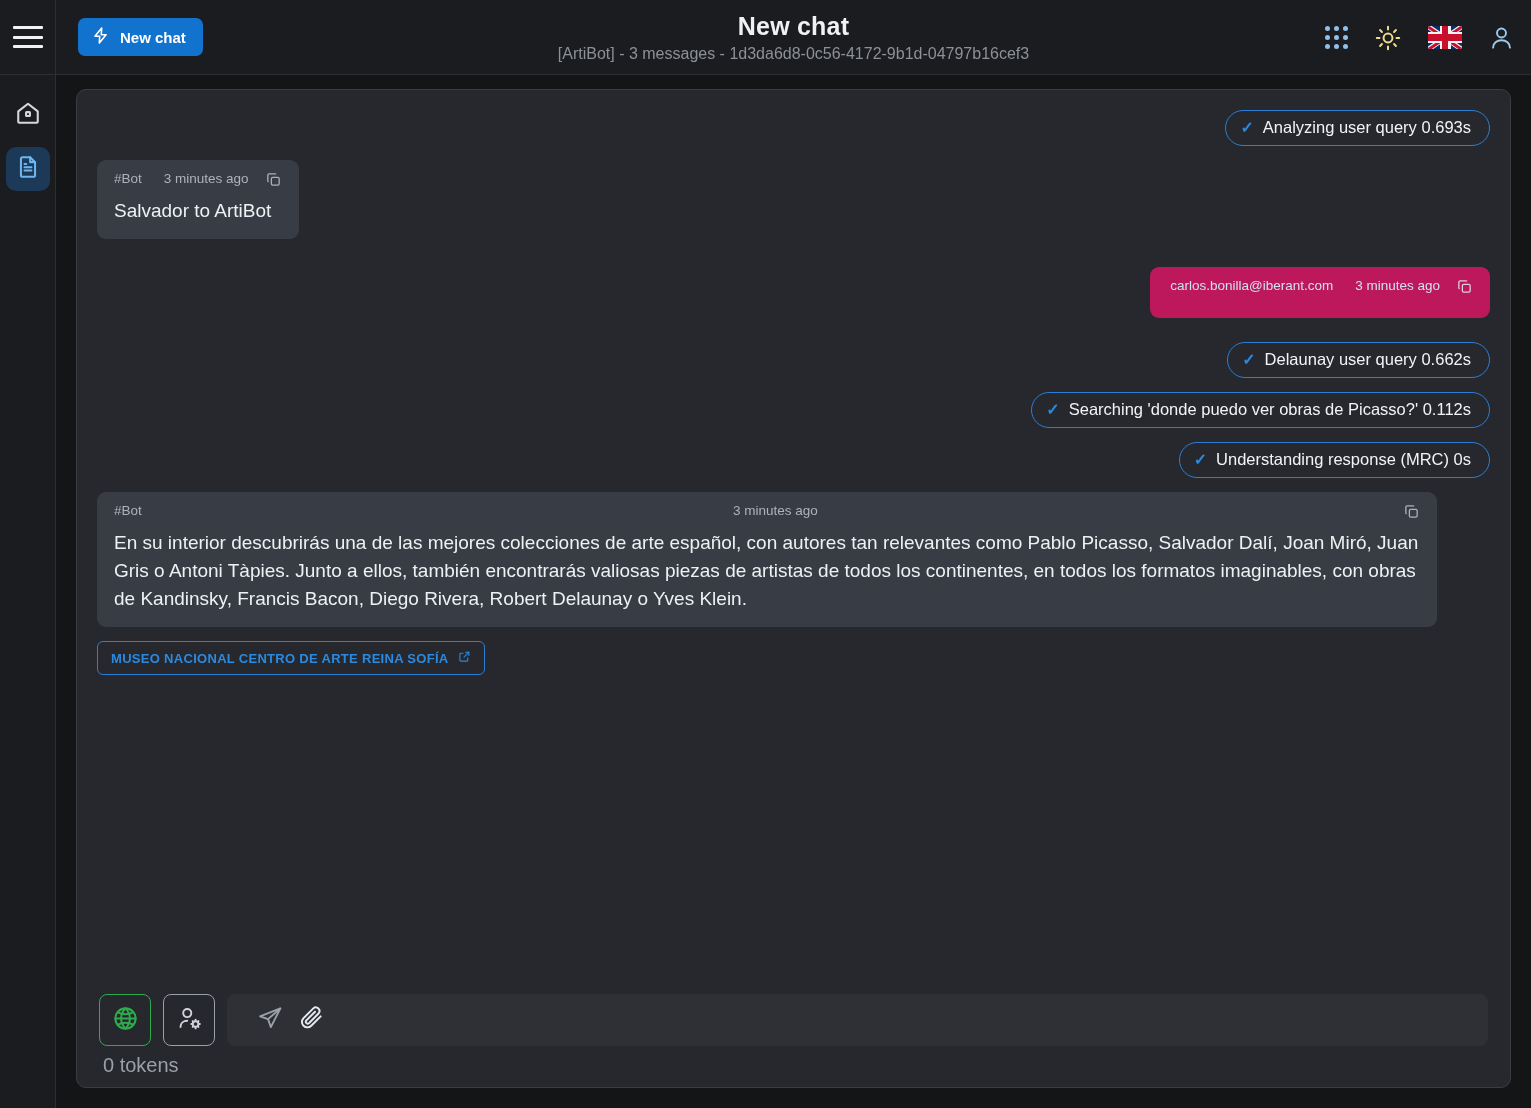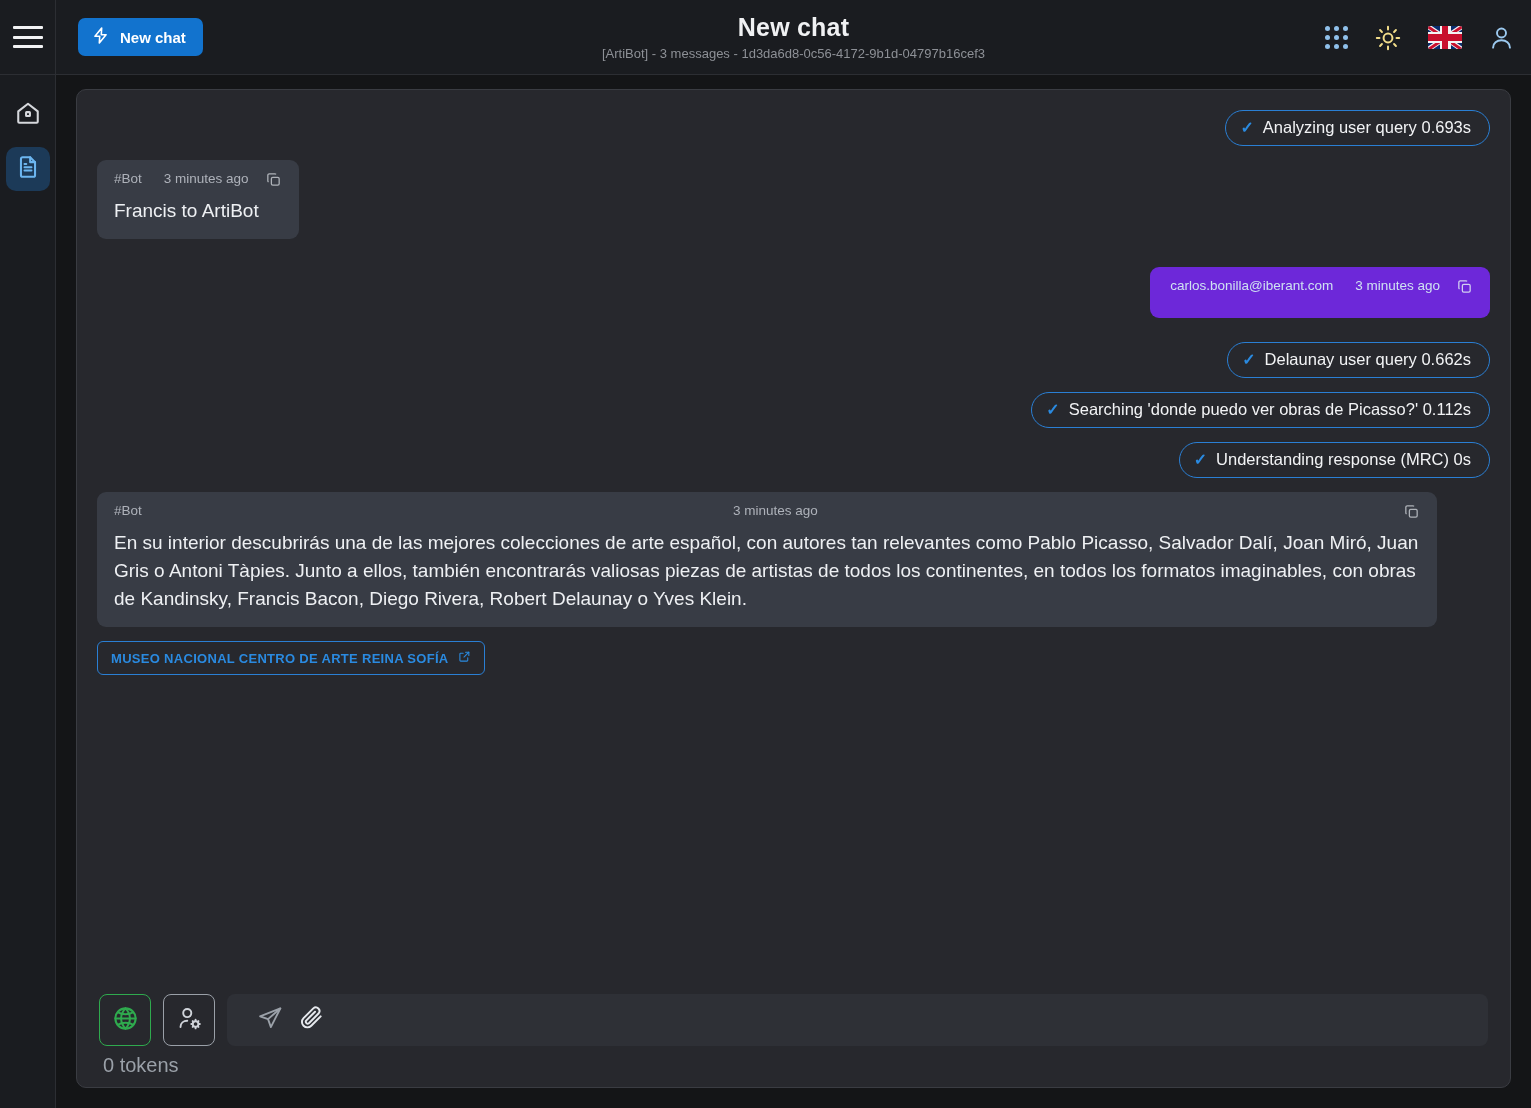--- a/index.html
+++ b/index.html
@@ -53,21 +53,21 @@
     display: flex; align-items: center; gap: 10px;
     font-size: 15px; font-weight: bold; cursor: pointer;
     font-family: "Liberation Sans", sans-serif;
   }
   .title-wrap {
     position: absolute; left: 0; right: 0; top: 0; bottom: 0;
     display: flex; flex-direction: column; align-items: center; justify-content: center;
     pointer-events: none;
   }
   .title { font-size: 25px; font-weight: bold; color: #f0f1f3; letter-spacing: .2px; }
-  .subtitle { font-size: 13px; color: #8d9096; margin-top: 4px; }
+  .subtitle { font-size: 16px; color: #8d9096; margin-top: 4px; }
   .topbar-icons {
     position: absolute; right: 16px; top: 0; height: 75px;
     display: flex; align-items: center; gap: 26px;
   }
   .ticon { cursor: pointer; display: flex; align-items: center; justify-content: center; }
 
   
   .dots { display: grid; grid-template-columns: repeat(3, 5px); gap: 4px; }
   .dots i { width: 5px; height: 5px; border-radius: 50%; background: #8fc0ea; display: block; }
 
@@ -106,21 +106,21 @@
     font-size: 16.5px;
     padding: 7px 18px 8px 14px;
     display: inline-flex; align-items: center; gap: 9px;
     cursor: default; white-space: nowrap;
   }
   .check { color: #2a8ae0; font-size: 16px; font-weight: bold; line-height: 1; }
 
   .bubble { border-radius: 9px; padding: 11px 17px 14px 17px; max-width: 1340px; }
   .bubble.bot { background: #383c45; }
   .bubble.bot-wide { background: #383c45; width: 100%; }
-  .bubble.user { background: #6d28d9; padding-left: 20px; }
+  .bubble.user { background: #be185d; padding-left: 20px; }
   .meta { display: flex; align-items: flex-start; font-size: 13.5px; color: #aeb2ba; margin-bottom: 9px; }
   .bubble.user .meta { color: #cfe1f2; }
   .meta .who { margin-right: 22px; }
   .meta .when { margin-right: 16px; }
   .meta .spacer { flex: 1; }
   .msg-text { font-size: 19px; color: #eef0f3; line-height: 1.48; }
   .bubble.user .msg-text { color: #ffffff; }
   .copy-ic { cursor: pointer; opacity: .85; display: inline-flex; }
 
   .sources { display: flex; gap: 15px; margin: 4px 0 14px 0; align-items: flex-end; }
@@ -261,21 +261,21 @@
               <div class="meta">
                 <span class="who">#Bot</span>
                 <span class="when">3 minutes ago</span>
                 <span class="copy-ic">
                   <svg width="17" height="17" viewBox="0 0 24 24" fill="none" stroke="#c3c7cd" stroke-width="1.8" stroke-linejoin="round">
                     <rect x="9" y="9" width="11" height="11" rx="2"></rect>
                     <path d="M5 15.5A2 2 0 0 1 4 14V6a2 2 0 0 1 2-2h8a2 2 0 0 1 1.6.8"></path>
                   </svg>
                 </span>
               </div>
-              <div class="msg-text">Francis to ArtiBot</div>
+              <div class="msg-text">Salvador to ArtiBot</div>
             </div>
           </div>
 
           <div class="row right-align" style="margin-top:28px;">
             <div class="bubble user">
               <div class="meta">
                 <span class="who">carlos.bonilla@iberant.com</span>
                 <span class="when">3 minutes ago</span>
                 <span class="copy-ic">
                   <svg width="17" height="17" viewBox="0 0 24 24" fill="none" stroke="#e3ecf6" stroke-width="1.8" stroke-linejoin="round">

